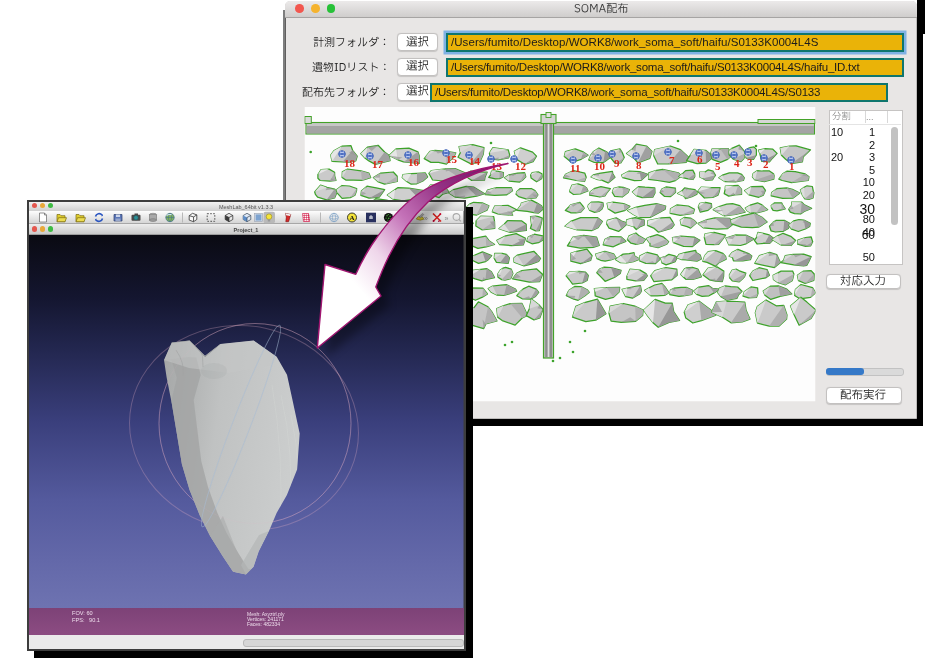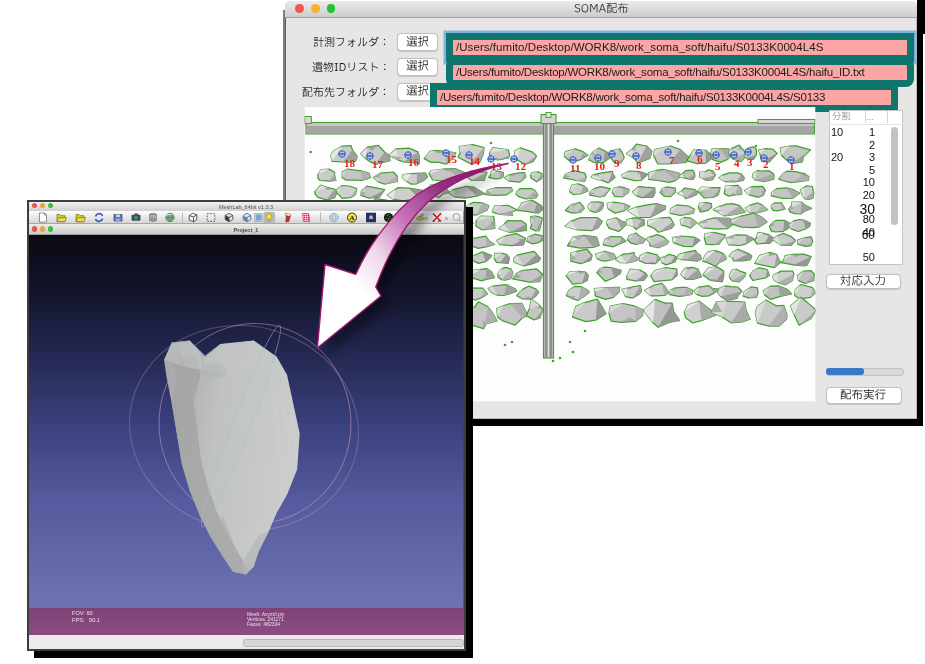--- a/index.html
+++ b/index.html
@@ -1,19 +1,19 @@
 <!DOCTYPE html>
 <html><head><meta charset="utf-8"><style>
  html,body{margin:0;padding:0}
  body{width:925px;height:664px;position:relative;background:#fff;overflow:hidden;
       font-family:"Liberation Sans",sans-serif}
  .abs{position:absolute}
  .btn{position:absolute;background:#fff;border:1px solid #c3c1c0;border-radius:4px;
       box-shadow:0 0.5px 1px rgba(0,0,0,0.15)}
- .fld{position:absolute;background:#fca5a5;border:7px solid #0f766e;font-size:11.5px;letter-spacing:-0.22px;
+ .fld{position:absolute;background:#eab308;border:2px solid #0f766e;font-size:11.5px;letter-spacing:-0.22px;
       color:#1b1b1b;white-space:nowrap;overflow:hidden;line-height:15px;padding-left:3px}
 </style></head><body>
 
 <div class="abs" style="left:292px;top:8px;width:631px;height:418px;background:#000"></div>
 <div class="abs" style="left:917px;top:0;width:8px;height:34px;background:#000"></div>
 <div class="abs" style="left:285px;top:1px;width:632px;height:418px;background:#e8e6e5;border:1px solid #bdbbba;border-radius:5px 5px 0 0;box-sizing:border-box"></div>
 <div class="abs" style="left:283.4px;top:10px;width:2.4px;height:409px;background:rgba(20,20,20,0.55);filter:blur(0.4px)"></div>
 <div class="abs" style="left:285px;top:1px;width:632px;height:15.5px;background:linear-gradient(#eceaea,#cfcdcc);border-bottom:1px solid #a6a4a3;border-radius:5px 5px 0 0"></div>
 <div class="abs" style="left:295.2px;top:4.1px;width:8.7px;height:8.7px;border-radius:50%;background:#f2574f"></div>
 <div class="abs" style="left:310.9px;top:4.1px;width:8.7px;height:8.7px;border-radius:50%;background:#f5b32e"></div>
@@ -36,21 +36,21 @@
   </svg>
 <div class="btn" style="left:396.5px;top:57.5px;width:39px;height:16px"></div>
 <svg style="position:absolute;left:405.5px;top:57.4px;overflow:visible" width="25" height="17">
     <path transform="translate(0,12.7)" d="M2.5 -6.6Q1.6 -8.1 0.8 -9.0L1.3 -9.4Q1.8 -8.9 2.3 -8.3Q2.7 -7.6 3.1 -7.0ZM4.6 -5.9Q4.1 -5.9 3.9 -6.1Q3.7 -6.3 3.7 -6.8V-8.0H6.0V-8.7H3.7V-9.3H6.7V-7.5H4.3V-6.9Q4.3 -6.6 4.4 -6.5Q4.5 -6.5 4.8 -6.5H6.4V-7.1L7.0 -7.0V-6.5Q7.0 -5.9 6.4 -5.9ZM8.4 -5.9Q7.8 -5.9 7.6 -6.1Q7.4 -6.3 7.4 -6.8V-8.0H9.9V-8.7H7.4V-9.3H10.5V-7.5H8.1V-6.9Q8.1 -6.6 8.2 -6.5Q8.2 -6.5 8.5 -6.5H10.2V-7.1L10.8 -6.9V-6.4Q10.8 -6.1 10.7 -6.0Q10.5 -5.9 10.2 -5.9ZM9.0 -2.9H10.9V-2.3H3.4V-2.9H5.3V-4.1H3.6V-4.7H5.3V-5.5H6.0V-4.7H8.3V-5.5H9.0V-4.7H10.7V-4.1H9.0ZM11.1 -0.1 11.0 0.6H5.1Q3.8 0.6 3.0 0.1Q2.3 -0.4 2.2 -1.2H2.1Q2.1 -0.6 1.7 -0.1Q1.4 0.4 0.7 0.8L0.4 0.1Q1.2 -0.3 1.5 -0.8Q1.8 -1.3 1.8 -2.1V-4.7H0.5V-5.3H2.5V-2.1Q2.5 -1.1 3.2 -0.6Q3.9 -0.1 5.0 -0.1ZM8.3 -4.1H6.0V-2.9H8.3ZM3.6 -1.0Q4.2 -1.2 4.9 -1.5Q5.5 -1.8 5.9 -2.1L6.3 -1.6Q5.8 -1.3 5.2 -0.9Q4.5 -0.6 3.9 -0.4ZM10.4 -0.4Q10.0 -0.7 9.3 -1.0Q8.6 -1.3 8.0 -1.6L8.4 -2.1Q8.9 -1.9 9.6 -1.5Q10.3 -1.2 10.8 -0.9Z M16.3 -4.2Q15.6 -3.8 14.6 -3.5V-0.1Q14.6 0.3 14.4 0.5Q14.2 0.7 13.8 0.7H12.5L12.3 -0.0H13.9V-3.3Q13.2 -3.1 12.1 -2.8L12.0 -3.5Q12.8 -3.7 13.9 -4.0V-6.8H12.1V-7.5H13.9V-9.6H14.6V-7.5H16.3V-6.8H14.6V-4.2Q15.4 -4.5 16.2 -4.8ZM20.0 -4.7Q20.3 -1.7 22.4 0.2L22.0 0.8Q20.8 -0.3 20.2 -1.7Q19.5 -3.1 19.3 -4.7H17.5Q17.5 -3.1 17.1 -1.7Q16.7 -0.3 15.9 0.8L15.4 0.3Q16.2 -0.8 16.5 -2.1Q16.9 -3.5 16.9 -5.4V-9.1H21.9V-4.7ZM21.2 -8.4H17.5V-5.4H21.2Z" fill="#1c1c1c"></path>
   </svg>
 <div class="btn" style="left:396.5px;top:82.5px;width:39px;height:16px"></div>
 <svg style="position:absolute;left:405.5px;top:82.4px;overflow:visible" width="25" height="17">
     <path transform="translate(0,12.7)" d="M2.5 -6.6Q1.6 -8.1 0.8 -9.0L1.3 -9.4Q1.8 -8.9 2.3 -8.3Q2.7 -7.6 3.1 -7.0ZM4.6 -5.9Q4.1 -5.9 3.9 -6.1Q3.7 -6.3 3.7 -6.8V-8.0H6.0V-8.7H3.7V-9.3H6.7V-7.5H4.3V-6.9Q4.3 -6.6 4.4 -6.5Q4.5 -6.5 4.8 -6.5H6.4V-7.1L7.0 -7.0V-6.5Q7.0 -5.9 6.4 -5.9ZM8.4 -5.9Q7.8 -5.9 7.6 -6.1Q7.4 -6.3 7.4 -6.8V-8.0H9.9V-8.7H7.4V-9.3H10.5V-7.5H8.1V-6.9Q8.1 -6.6 8.2 -6.5Q8.2 -6.5 8.5 -6.5H10.2V-7.1L10.8 -6.9V-6.4Q10.8 -6.1 10.7 -6.0Q10.5 -5.9 10.2 -5.9ZM9.0 -2.9H10.9V-2.3H3.4V-2.9H5.3V-4.1H3.6V-4.7H5.3V-5.5H6.0V-4.7H8.3V-5.5H9.0V-4.7H10.7V-4.1H9.0ZM11.1 -0.1 11.0 0.6H5.1Q3.8 0.6 3.0 0.1Q2.3 -0.4 2.2 -1.2H2.1Q2.1 -0.6 1.7 -0.1Q1.4 0.4 0.7 0.8L0.4 0.1Q1.2 -0.3 1.5 -0.8Q1.8 -1.3 1.8 -2.1V-4.7H0.5V-5.3H2.5V-2.1Q2.5 -1.1 3.2 -0.6Q3.9 -0.1 5.0 -0.1ZM8.3 -4.1H6.0V-2.9H8.3ZM3.6 -1.0Q4.2 -1.2 4.9 -1.5Q5.5 -1.8 5.9 -2.1L6.3 -1.6Q5.8 -1.3 5.2 -0.9Q4.5 -0.6 3.9 -0.4ZM10.4 -0.4Q10.0 -0.7 9.3 -1.0Q8.6 -1.3 8.0 -1.6L8.4 -2.1Q8.9 -1.9 9.6 -1.5Q10.3 -1.2 10.8 -0.9Z M16.3 -4.2Q15.6 -3.8 14.6 -3.5V-0.1Q14.6 0.3 14.4 0.5Q14.2 0.7 13.8 0.7H12.5L12.3 -0.0H13.9V-3.3Q13.2 -3.1 12.1 -2.8L12.0 -3.5Q12.8 -3.7 13.9 -4.0V-6.8H12.1V-7.5H13.9V-9.6H14.6V-7.5H16.3V-6.8H14.6V-4.2Q15.4 -4.5 16.2 -4.8ZM20.0 -4.7Q20.3 -1.7 22.4 0.2L22.0 0.8Q20.8 -0.3 20.2 -1.7Q19.5 -3.1 19.3 -4.7H17.5Q17.5 -3.1 17.1 -1.7Q16.7 -0.3 15.9 0.8L15.4 0.3Q16.2 -0.8 16.5 -2.1Q16.9 -3.5 16.9 -5.4V-9.1H21.9V-4.7ZM21.2 -8.4H17.5V-5.4H21.2Z" fill="#1c1c1c"></path>
   </svg>
 <div class="fld" style="left:446px;top:33px;width:451px;height:15px;box-shadow:0 0 0 2.5px #7fb2e5;letter-spacing:0.06px;">/Users/fumito/Desktop/WORK8/work_soma_soft/haifu/S0133K0004L4S</div>
-<div class="fld" style="left:446px;top:58px;width:451px;height:15px;border-radius:8px;">/Users/fumito/Desktop/WORK8/work_soma_soft/haifu/S0133K0004L4S/haifu_ID.txt</div>
+<div class="fld" style="left:446px;top:58px;width:451px;height:15px;">/Users/fumito/Desktop/WORK8/work_soma_soft/haifu/S0133K0004L4S/haifu_ID.txt</div>
 <div class="fld" style="left:430px;top:83px;width:451px;height:15px;">/Users/fumito/Desktop/WORK8/work_soma_soft/haifu/S0133K0004L4S/S0133</div>
 <div class="abs" style="left:828.5px;top:110px;width:72px;height:153px;background:#fff;border:1px solid #c6c4c3"></div>
 <svg style="position:absolute;left:832.0px;top:109.0px;overflow:visible" width="21" height="14">
     <path transform="translate(0,10.5)" d="M3.8 -7.7Q3.2 -6.4 2.5 -5.5Q1.8 -4.5 0.8 -3.8L0.3 -4.2Q2.2 -5.6 3.2 -7.9ZM6.3 -7.9Q7.3 -5.6 9.2 -4.2L8.8 -3.7Q6.8 -5.2 5.7 -7.6ZM2.0 -4.0V-4.6H7.5Q7.5 -1.9 7.2 -0.6Q7.1 -0.2 6.9 0.0Q6.7 0.3 6.4 0.3Q6.1 0.4 5.7 0.4H4.6L4.5 -0.2H5.6Q6.1 -0.2 6.3 -0.3Q6.5 -0.5 6.6 -0.8Q6.7 -1.3 6.8 -2.1Q6.8 -3.0 6.9 -4.0H4.2Q4.1 -2.4 3.4 -1.2Q2.7 -0.1 1.1 0.6L0.8 0.1Q2.2 -0.6 2.9 -1.6Q3.5 -2.5 3.6 -4.0Z M14.7 -4.1H12.8V-3.2H15.1V-2.8H10.0V-3.2H12.2V-4.1H10.4V-4.5H12.2V-5.3H10.6V-5.7H10.0V-7.2H12.2V-8.0H12.8V-7.2H15.0V-5.7H14.5V-5.3H12.8V-4.5H14.7ZM17.6 -7.8H18.1V-0.2Q18.1 0.2 18.0 0.4Q17.8 0.5 17.5 0.5H16.1L16.0 -0.1H17.6ZM15.7 -7.4H16.2V-1.2H15.7ZM10.6 -6.7V-5.8H12.2V-6.4H12.8V-5.8H14.5V-6.7ZM11.0 0.7H10.5V-2.1H14.7V0.7H14.1V0.2H11.0ZM14.1 -1.6H11.0V-0.3H14.1Z" fill="#8a8a8a"></path>
   </svg>
 <div class="abs" style="left:866px;top:112px;font-size:9px;color:#8a8a8a">...</div>
 <div class="abs" style="left:864.5px;top:111px;width:1px;height:12px;background:#d8d8d8"></div>
 <div class="abs" style="left:887px;top:111px;width:1px;height:12px;background:#d8d8d8"></div>
 <div class="abs" style="left:828.5px;top:123.5px;width:72px;height:1px;background:#e4e4e4"></div>
 <div class="abs" style="left:831px;top:126.3px;font-size:11px;color:#111">10</div>

